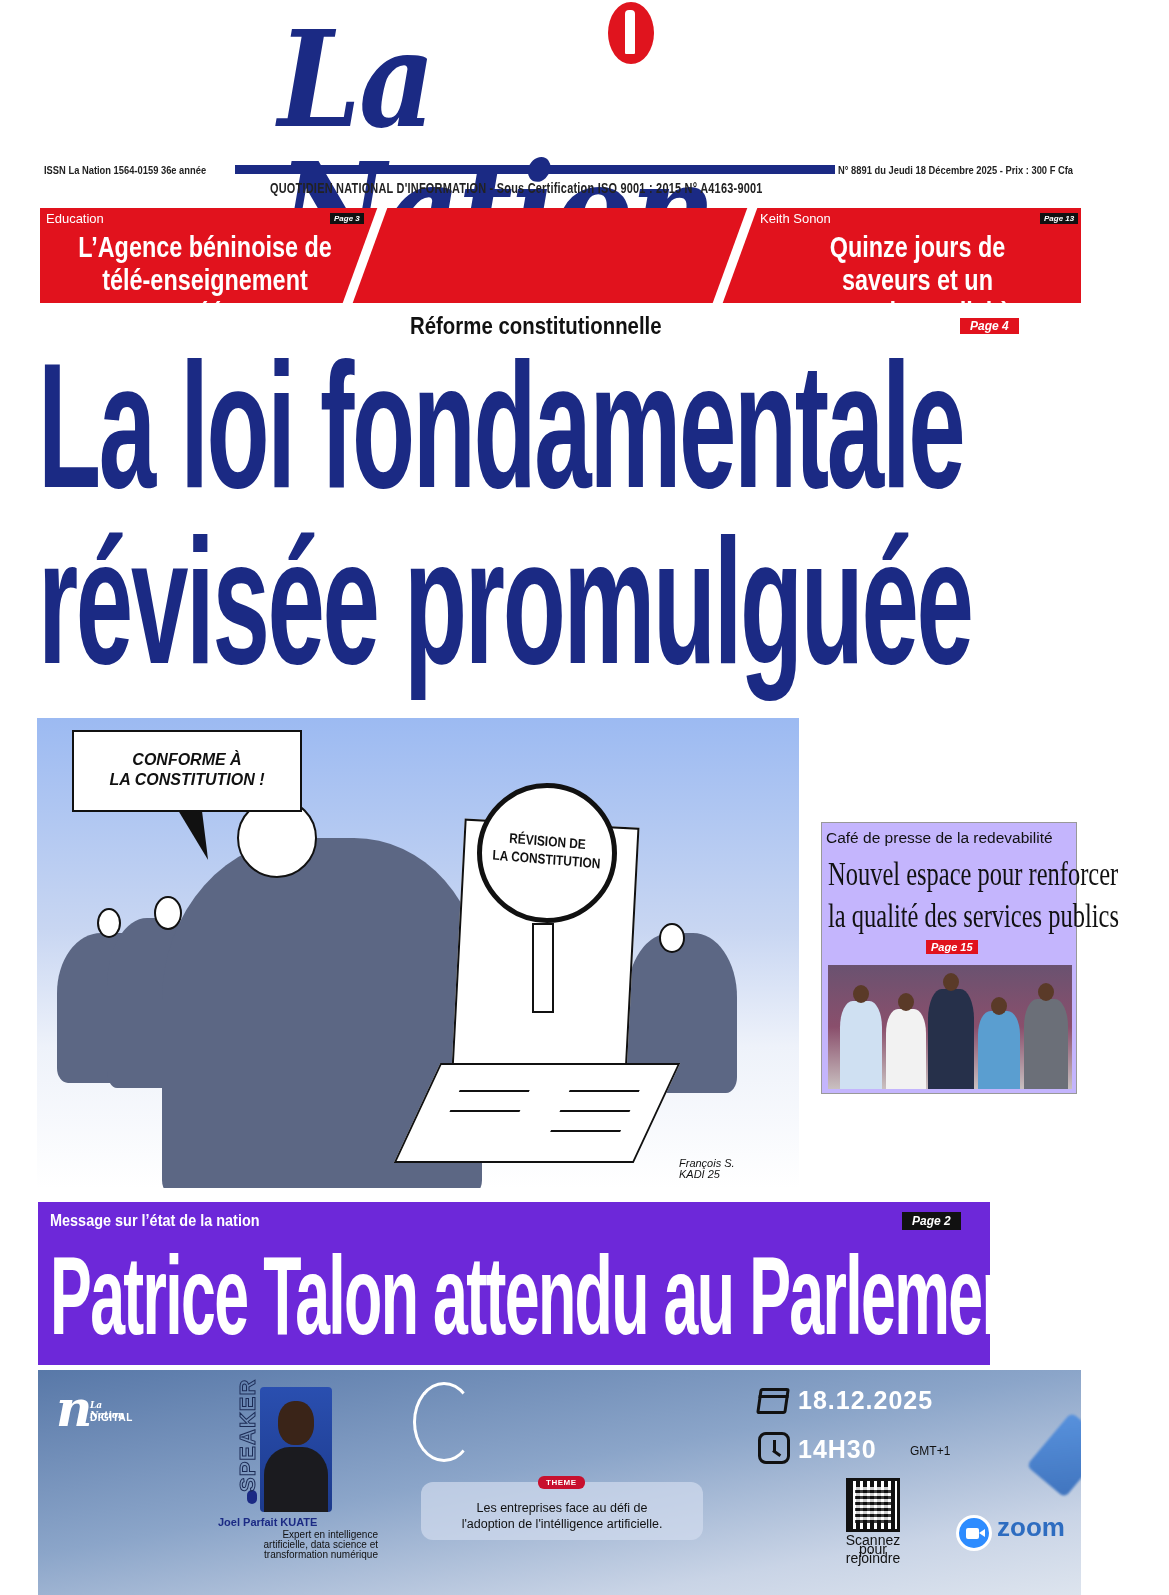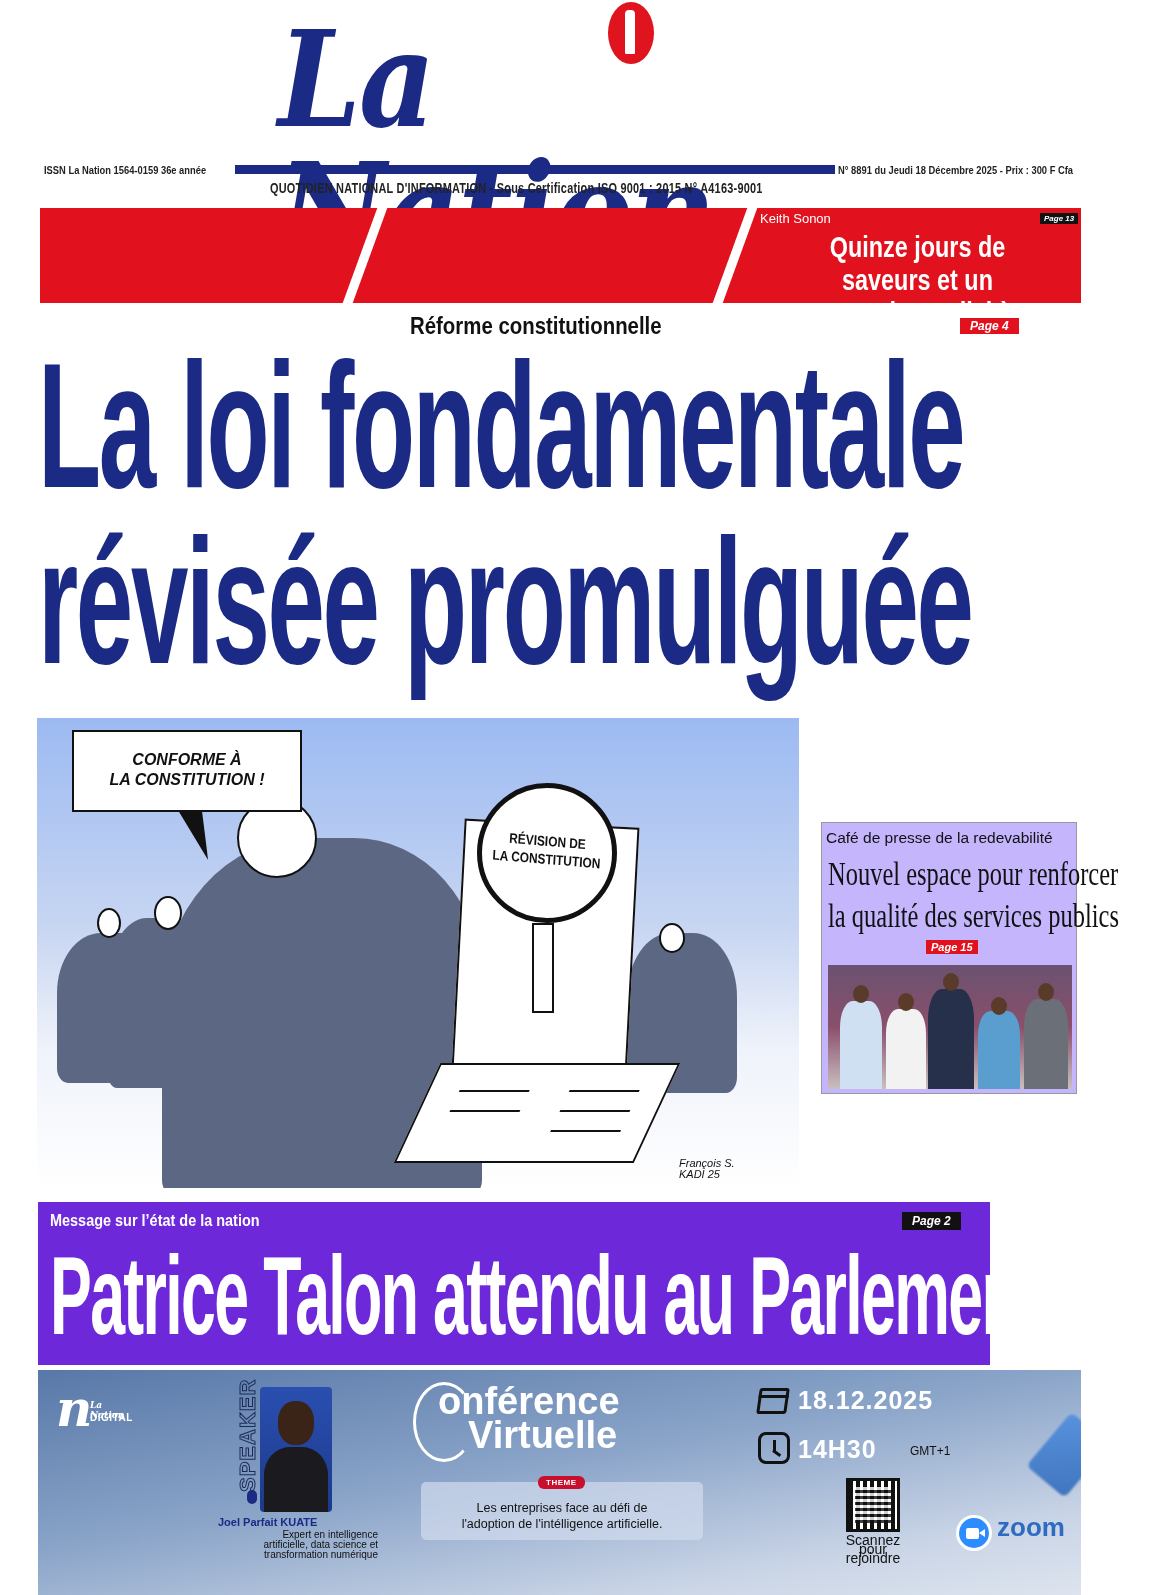--- a/index.html
+++ b/index.html
@@ -97,21 +97,21 @@
   .speaker-photo { position: absolute; left: 222px; top: 17px; width: 72px; height: 125px; background: linear-gradient(180deg, #2a4fb0 0%, #1c3a8c 100%); border-radius: 4px; overflow: hidden; }
   .sp-head { position: absolute; left: 18px; top: 14px; width: 36px; height: 44px; border-radius: 45%; background: #3a2418; }
   .sp-body { position: absolute; left: 4px; top: 60px; width: 64px; height: 70px; border-radius: 40% 40% 0 0; background: #1b1b1f; }
   .speaker-name { position: absolute; left: 180px; top: 146px; width: 160px; text-align: left; font-size: 11px; font-weight: bold; color: #1b2a84; }
   .speaker-desc { position: absolute; left: 180px; top: 160px; width: 160px; text-align: right; font-size: 10px; line-height: 10px; color: #111; }
   .conf-title { position: absolute; left: 380px; top: 14px; width: 270px; font-size: 38px; font-weight: bold; line-height: 34px; color: #fff; }
   .conf-title .c1 { display: block; padding-left: 20px; }
   .conf-title .c2 { display: block; padding-left: 50px; }
   .conf-ring { position: absolute; left: 375px; top: 12px; width: 62px; height: 80px; border: 3px solid #fff; border-right-color: transparent; border-radius: 50%; }
   .theme-badge { position: absolute; left: 500px; top: 106px; background: #c8102e; color: #fff; font-size: 8px; font-weight: bold; padding: 2px 8px; border-radius: 6px; letter-spacing: 0.5px; }
-  .theme-box { position: absolute; left: 383px; top: 112px; width: 282px; height: 58px; background: rgba(210,220,238,0.7); border-radius: 5px; }
+  .theme-box { position: absolute; left: 383px; top: 112px; width: 282px; height: 58px; background: rgba(210,220,238,0.7); border-radius: 12px; }
   .theme-text { position: absolute; left: 0; top: 18px; width: 100%; text-align: center; font-size: 12.5px; line-height: 16px; color: #111; }
   .cal-icon { position: absolute; left: 720px; top: 18px; width: 30px; height: 26px; border: 3px solid #111; border-radius: 3px; transform: skewX(-8deg); }
   .cal-icon::before { content: ""; position: absolute; left: -3px; top: 4px; width: 30px; height: 3px; background: #111; }
   .date { position: absolute; left: 760px; top: 16px; font-size: 25px; font-weight: bold; color: #fff; letter-spacing: 1px; }
   .clock-icon { position: absolute; left: 720px; top: 62px; width: 32px; height: 32px; border: 3px solid #111; border-radius: 8px; }
   .clock-icon::before { content: ""; position: absolute; left: 12px; top: 5px; width: 3px; height: 11px; background: #111; }
   .clock-icon::after { content: ""; position: absolute; left: 12px; top: 14px; width: 9px; height: 3px; background: #111; transform: rotate(35deg); transform-origin: left; }
   .time { position: absolute; left: 760px; top: 65px; font-size: 25px; font-weight: bold; color: #fff; letter-spacing: 1px; }
   .tz { position: absolute; left: 872px; top: 74px; font-size: 12px; color: #111; }
   .qr { position: absolute; left: 808px; top: 108px; width: 54px; height: 54px; background:
@@ -131,20 +131,28 @@
 <div class="abs logo-wrap">
   <div class="logo-text">La Nation</div>
   <div class="logo-badge"></div>
 </div>
 <div class="abs issn">ISSN La Nation 1564-0159   36e année</div>
 <div class="abs rule"></div>
 <div class="abs issue">N° 8891 du Jeudi 18 Décembre  2025 - Prix : 300 F Cfa</div>
 <div class="abs tagline">QUOTIDIEN  NATIONAL  D'INFORMATION - Sous Certification ISO 9001 : 2015 N° A4163-9001</div>
 
 <div class="abs teasers">
+  <div class="teaser" style="left:0;width:330px;">
+    <span class="kicker">Education</span>
+    <span class="pg" style="left:290px;">Page 3</span>
+    <div class="title">
+      <div>L’Agence béninoise de</div>
+      <div>télé-enseignement créée</div>
+    </div>
+  </div>
   <div class="slash" style="left:320px;"></div>
   <div class="slash" style="left:690px;"></div>
   <div class="teaser" style="left:714px;width:327px;">
     <span class="kicker">Keith Sonon</span>
     <span class="pg" style="left:286px;">Page 13</span>
     <div class="title">
       <div>Quinze jours de saveurs et un</div>
       <div>record mondial à Cotonou</div>
     </div>
   </div>
@@ -235,24 +243,20 @@
     <div class="sp-head"></div>
   </div>
   <div class="speaker-name">Joel Parfait KUATE</div>
   <div class="speaker-desc">
     <div>Expert en intelligence</div>
     <div>artificielle, data science et</div>
     <div>transformation numérique</div>
   </div>
 
   <div class="conf-ring"></div>
-  <div class="conf-title">
-    <span class="c1">onférence</span>
-    <span class="c2">Virtuelle</span>
-  </div>
   <div class="theme-box">
     <div class="theme-text">
       <div>Les entreprises face au défi de</div>
       <div>l'adoption de l'intélligence artificielle.</div>
     </div>
   </div>
   <div class="theme-badge">THEME</div>
 
   <div class="cal-icon"></div>
   <div class="date">18.12.2025</div>

